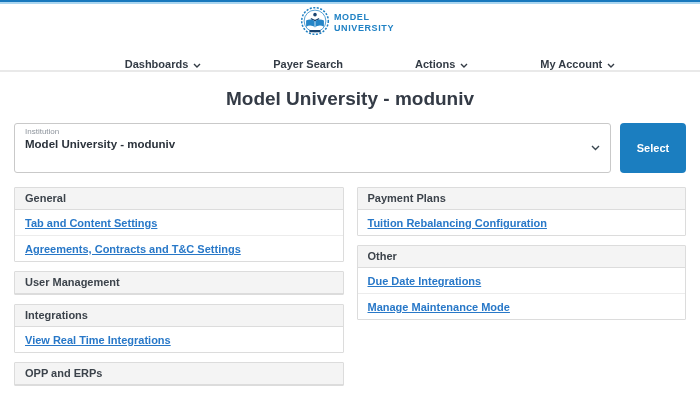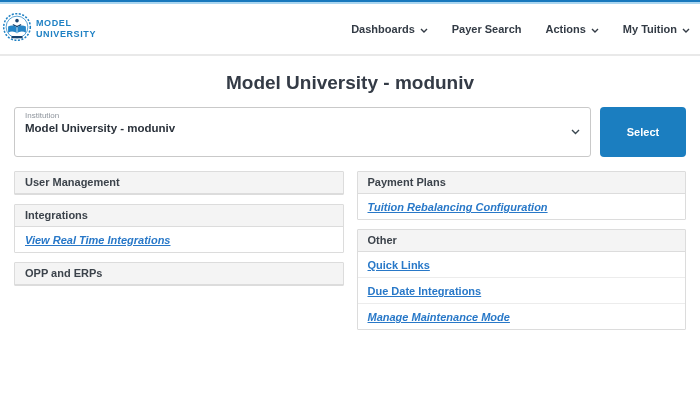--- a/index.html
+++ b/index.html
@@ -7,40 +7,41 @@
   body {
     font-family: "Liberation Sans", sans-serif;
     background: #ffffff;
     color: #333b45;
   }
   
   .topbar { height: 4px; background: #1878bd; border-bottom: 2px solid #abd6f0; }
 
   
   .header {
-    height: 52px;
+    height: 68px;
     display: flex;
     align-items: center;
     justify-content: space-between;
     padding: 0 8px 0 2px;
     border-bottom: 2px solid #e9e9e9;
     background: #ffffff;
+    flex-direction: column;
   }
   .brand { display: flex; align-items: center; gap: 4px; cursor: pointer; }
   .brand-name {
     color: #1f81c4;
     font-size: 9px;
     font-weight: bold;
     letter-spacing: 0.6px;
     line-height: 11px;
   }
   .nav { display: flex; align-items: center; gap: 24px; padding-right: 2px; }
   .nav-item {
     display: flex; align-items: center; gap: 5px;
-    font-size: 11px; color: #333b45; cursor: pointer; font-weight: 600;
+    font-size: 11px; color: #333b45; cursor: pointer; font-weight: 600; margin-left: 48px;
   }
   .chev { display: inline-block; }
 
   
   .page-title {
     text-align: center;
     font-size: 19px;
     font-weight: 600;
     color: #343b46;
     margin-top: 16px;
@@ -60,21 +61,21 @@
     border-radius: 3px;
     height: 50px;
     padding: 3px 26px 3px 10px;
     cursor: pointer;
     background: #fff;
   }
   .inst-label { font-size: 8px; color: #8f959d; line-height: 10px; }
   .inst-value { font-size: 11.5px; font-weight: bold; color: #2b323b; line-height: 14px; }
   .inst-chev { position: absolute; right: 10px; top: 13px; }
   .select-btn {
-    width: 86px;
+    width: 66px;
     background: #1b7ec0;
     color: #ffffff;
     border: none;
     border-radius: 4px;
     font-family: "Liberation Sans", sans-serif;
     font-size: 11px;
     font-weight: bold;
     cursor: pointer;
   }
 
@@ -90,21 +91,21 @@
   .card-header {
     background: #f4f4f4;
     border-bottom: 1px solid #dcdcdc;
     padding: 4px 10px;
     font-size: 11px;
     font-weight: 600;
     color: #3c434b;
     line-height: 13px;
   }
   .card-row { padding: 5px 10px; border-bottom: 1px solid #ececec; line-height: 13px; }
-  .card-row:last-child { border-bottom: none; font-style: italic; }
+  .card-row:last-child { border-bottom: none; }
   .card-link {
     font-size: 11px;
     font-weight: 600;
     color: #2878c8;
     text-decoration: underline;
     cursor: pointer;
   }
 </style>
 </head>
 <body>
@@ -144,21 +145,21 @@
     </div>
     <div class="nav-item">
       <span>Actions</span>
       <span class="chev">
         <svg width="8" height="5" viewBox="0 0 8 5">
             <polyline points="1,1 4,4 7,1" fill="none" stroke="#333b45" stroke-width="1.4"></polyline>
           </svg>
       </span>
     </div>
     <div class="nav-item">
-      <span>My Tuition</span>
+      <span>My Account</span>
       <span class="chev">
         <svg width="8" height="5" viewBox="0 0 8 5">
             <polyline points="1,1 4,4 7,1" fill="none" stroke="#333b45" stroke-width="1.4"></polyline>
           </svg>
       </span>
     </div>
   </div>
 </div>
 
 <div class="page-title">Model University - moduniv</div>
@@ -172,35 +173,39 @@
           <polyline points="1,1 4.5,4.5 8,1" fill="none" stroke="#3a4750" stroke-width="1.4"></polyline>
         </svg>
     </span>
   </div>
   <button class="select-btn">Select</button>
 </div>
 
 <div class="columns">
   <div class="col" id="col-left">
       <div class="card">
+        <div class="card-header">General</div>
+        <div class="card-row"><a class="card-link">Tab and Content Settings</a></div>
+        <div class="card-row"><a class="card-link">Agreements, Contracts and T&amp;C Settings</a></div>
+      </div>
+      <div class="card">
         <div class="card-header">User Management</div>
       </div>
       <div class="card">
         <div class="card-header">Integrations</div>
         <div class="card-row"><a class="card-link">View Real Time Integrations</a></div>
       </div>
       <div class="card">
         <div class="card-header">OPP and ERPs</div>
       </div>
     </div>
   <div class="col" id="col-right">
       <div class="card">
         <div class="card-header">Payment Plans</div>
         <div class="card-row"><a class="card-link">Tuition Rebalancing Configuration</a></div>
       </div>
       <div class="card">
         <div class="card-header">Other</div>
-        <div class="card-row"><a class="card-link">Quick Links</a></div>
         <div class="card-row"><a class="card-link">Due Date Integrations</a></div>
         <div class="card-row"><a class="card-link">Manage Maintenance Mode</a></div>
       </div>
     </div>
 </div>
 
 </body></html>

